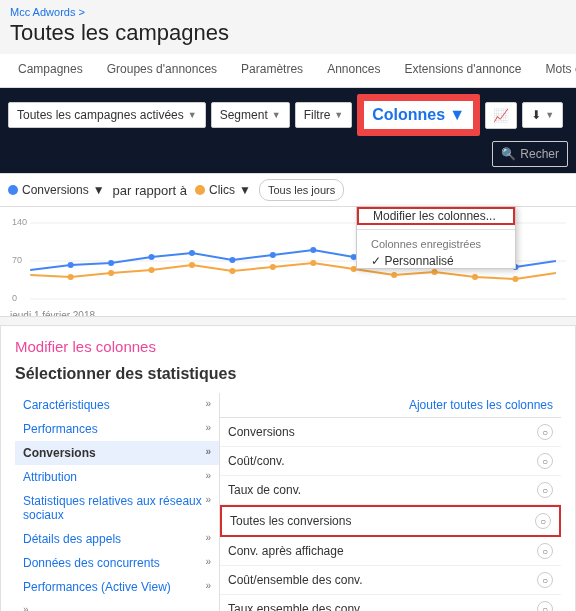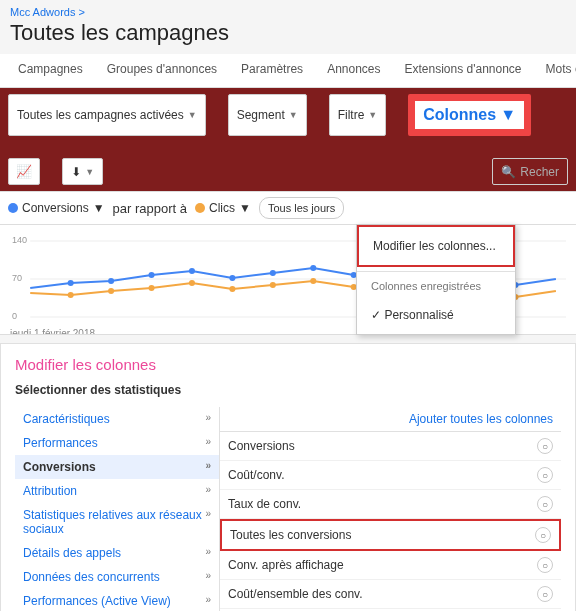--- a/index.html
+++ b/index.html
@@ -7,52 +7,52 @@
 
     
     .breadcrumb { font-size: 11px; color: #1a73e8; padding: 6px 10px 0; }
     .page-title { font-size: 22px; font-weight: normal; color: #222; padding: 2px 10px 8px; }
 
     
     .tab-nav { display: flex; background: #fff; border-bottom: 1px solid #ddd; padding: 0 6px; }
     .tab-item { padding: 8px 12px; font-size: 12px; color: #555; cursor: pointer; border-bottom: 3px solid transparent; white-space: nowrap; }
 
     
-    .toolbar { display: flex; background: #7f1d1d; padding: 6px 8px; border-bottom: 1px solid #ddd; gap: 22px; flex-wrap: wrap; }
+    .toolbar { display: flex; align-items: center; background: #0f172a; padding: 6px 8px; border-bottom: 1px solid #ddd; gap: 5px; flex-wrap: wrap; }
     .btn-dropdown { display: flex; align-items: center; gap: 4px; padding: 5px 8px; border: 1px solid #ccc; border-radius: 2px; background: #fff; font-size: 12px; cursor: pointer; color: #333; }
     .btn-dropdown .arrow { font-size: 9px; color: #777; }
     .btn-icon { display: flex; align-items: center; padding: 5px 7px; border: 1px solid #ccc; border-radius: 2px; background: #fff; cursor: pointer; font-size: 13px; color: #555; }
     .search-box { margin-left: auto; padding: 5px 8px; border: 1px solid #ccc; border-radius: 2px; font-size: 12px; color: #999; display: flex; align-items: center; }
 
     
     .chart-toolbar { display: flex; align-items: center; background: #fff; padding: 5px 8px; border-bottom: 1px solid #ddd; gap: 8px; position: relative; }
     .legend-item { display: flex; align-items: center; gap: 4px; font-size: 12px; cursor: pointer; }
     .legend-dot-blue { width: 10px; height: 10px; background: #4285f4; border-radius: 50%; }
     .legend-dot-orange { width: 10px; height: 10px; background: #f4a742; border-radius: 50%; }
     .btn-small { padding: 4px 8px; border: 1px solid #ccc; border-radius: 10px; background: #fff; font-size: 11px; cursor: pointer; color: #333; }
 
     
     .btn-colonnes { display: flex; align-items: center; gap: 4px; padding: 5px 8px; border: 7px solid #ef4444; border-radius: 2px; background: #fff; font-size: 16px; cursor: pointer; color: #1a73e8; font-weight: bold; }
 
     
     .dropdown-menu { position: absolute; top: 32px; right: 60px; background: #fff; border: 1px solid #ccc; box-shadow: 2px 2px 6px rgba(0,0,0,0.2); z-index: 100; min-width: 160px; }
-    .dropdown-menu-item { padding: 12px 14px; font-size: 12px; cursor: pointer; color: #333; }
+    .dropdown-menu-item { padding: 0 14px; font-size: 12px; cursor: pointer; color: #333; }
     .dropdown-menu-item.highlighted { border: 2px solid #d32f2f; color: #333; font-size: 12px; }
     .dropdown-divider { border-top: 1px solid #e0e0e0; margin: 4px 0; }
     .dropdown-section-label { padding: 4px 14px; font-size: 11px; color: #777; }
 
     
     .chart-area { background: #fff; padding: 8px 10px 4px; border-bottom: 1px solid #ddd; height: 110px; position: relative; overflow: hidden; }
     .chart-svg { width: 100%; height: 90px; }
     .chart-date { font-size: 10px; color: #888; margin-top: 2px; }
 
     
     .modal-section { background: #fff; margin-top: 8px; padding: 12px 14px; border: 1px solid #e0e0e0; }
     .modal-title { font-size: 15px; color: #ec4899; margin-bottom: 10px; }
-    .modal-subtitle { font-size: 12px; font-weight: bold; color: #333; margin-bottom: 10px; }
+    .modal-subtitle { font-size: 16px; font-weight: bold; color: #333; margin-bottom: 10px; }
 
     
     .modal-body { display: flex; gap: 0; }
     .left-col { width: 205px; flex-shrink: 0; border-right: 1px solid #e0e0e0; }
     .right-col { flex: 1; position: relative; }
 
     
     .stat-item { display: flex; align-items: flex-start; justify-content: space-between; padding: 5px 8px; font-size: 12px; color: #1a73e8; cursor: pointer; }
     .stat-item.active { color: #333; font-weight: bold; background: #e8f0fe; }
     .stat-item .chevron { font-size: 10px; color: #777; }

